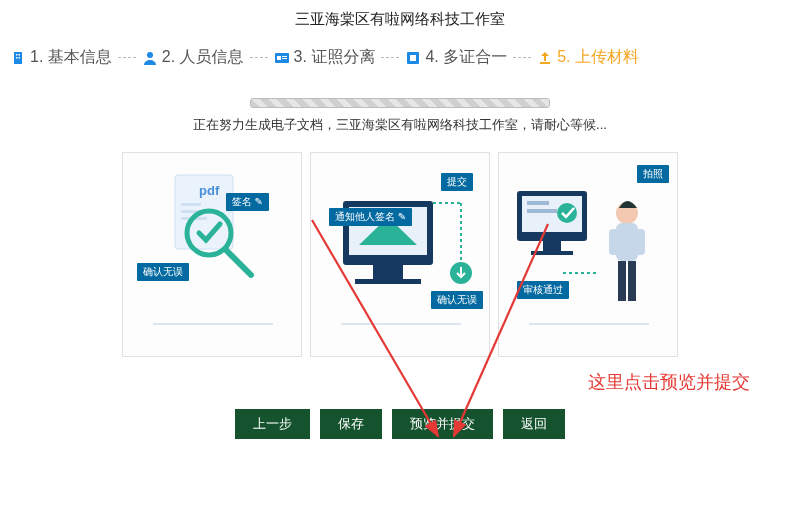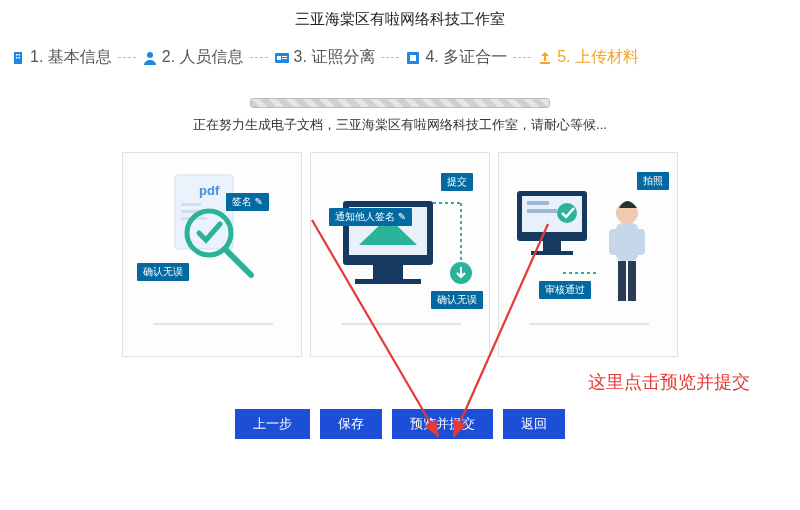--- a/index.html
+++ b/index.html
@@ -90,21 +90,21 @@
     font-size:18px;
     font-weight:500;
   }
   .buttons {
     display:flex;
     justify-content:center;
     gap:10px;
     margin-top:52px;
   }
   .btn {
-    background:#1d4ed8;
+    background:#14532d;
     color:#fff;
     border:none;
     font-size:13px;
     padding:6px 18px;
     cursor:pointer;
   }
   .arrows {
     position:absolute;
     left:0; top:0;
     pointer-events:none;
@@ -227,22 +227,22 @@
 
       <circle cx="128" cy="60" r="11" fill="#f2c9b0"></circle>
       <path d="M120 55 q8 -14 18 0" fill="#233"></path>
       <rect x="117" y="70" width="22" height="38" rx="6" fill="#c7d7ea"></rect>
       <rect x="110" y="76" width="10" height="26" rx="4" fill="#c7d7ea"></rect>
       <rect x="136" y="76" width="10" height="26" rx="4" fill="#c7d7ea"></rect>
       <rect x="119" y="108" width="8" height="40" fill="#2a3b55"></rect>
       <rect x="129" y="108" width="8" height="40" fill="#2a3b55"></rect>
       <rect x="30" y="170" width="120" height="2" fill="#dde6ee"></rect>
     </svg>
-    <div class="tag" style="right:8px; top:19px;">拍照</div>
-    <div class="tag" style="left:18px; top:128px;margin-left:22px;">审核通过</div>
+    <div class="tag" style="right:8px; top:12px;">拍照</div>
+    <div class="tag" style="left:18px; top:128px;">审核通过</div>
   </div>
 
 </div>
 
 <div class="annotation">这里点击预览并提交</div>
 
 <div class="buttons">
   <button class="btn">上一步</button>
   <button class="btn">保存</button>
   <button class="btn">预览并提交</button>

